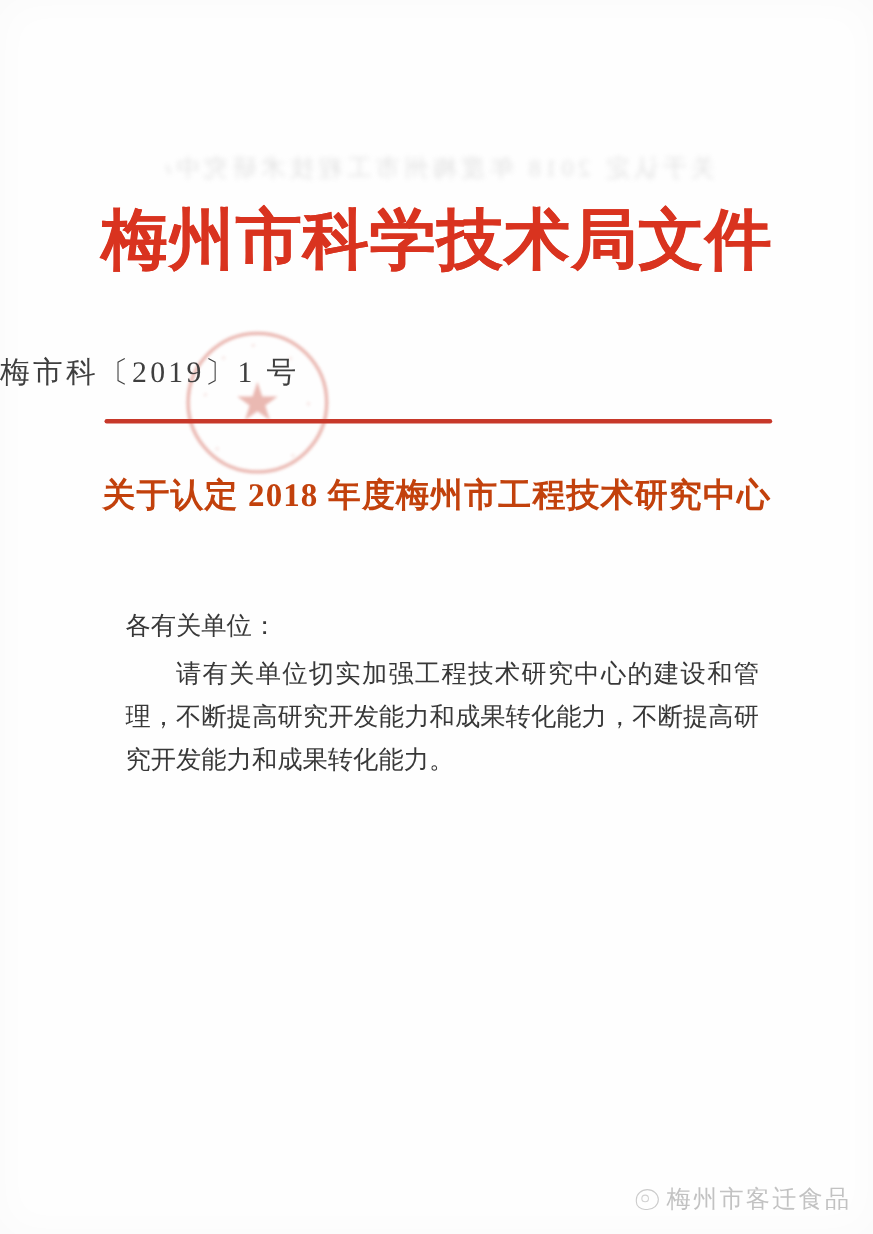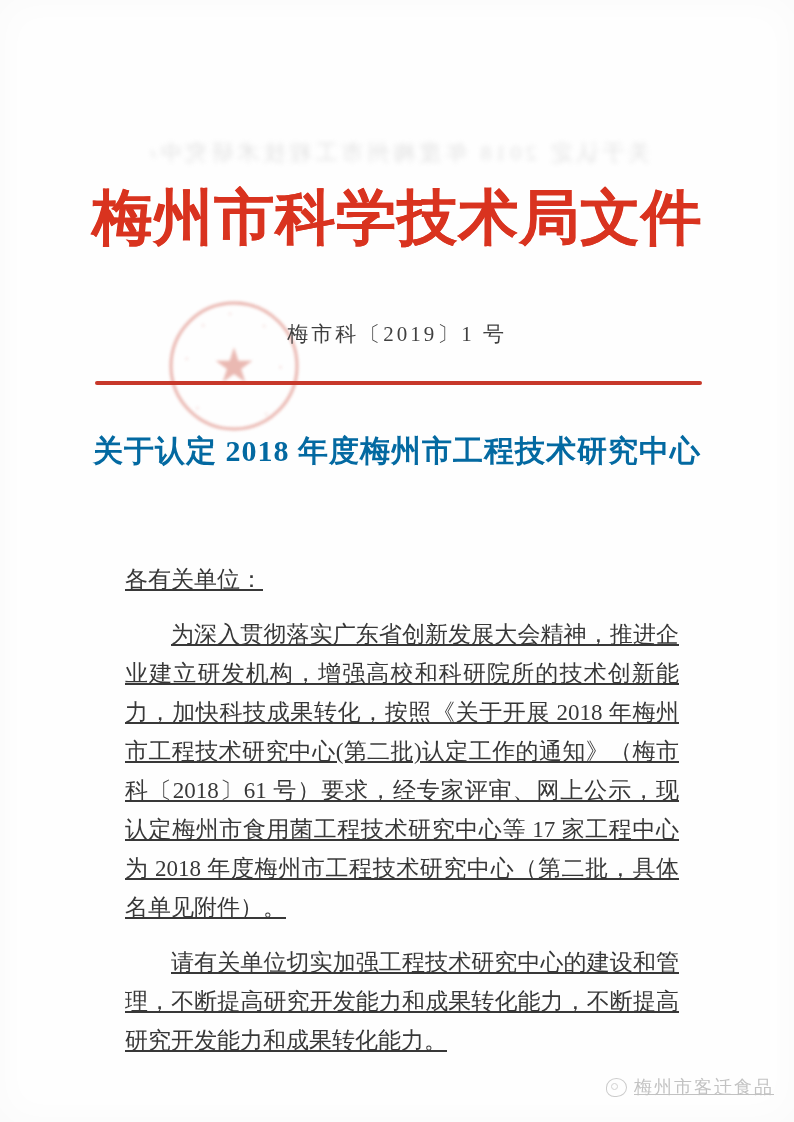--- a/index.html
+++ b/index.html
@@ -62,22 +62,22 @@
     pointer-events: none;
   }
   .seal svg { filter: blur(1.4px); opacity: 0.55; }
 
   
   .doc-no {
     position: absolute;
     top: 320px;
     left: 0;
     width: 100%;
-    text-align: center;
-    font-size: 21px;
+    text-align: left;
+    font-size: 27px;
     letter-spacing: 3px;
     color: #3f3f3f;
   }
 
   
   .red-rule {
     position: absolute;
     top: 381px;
     left: 95px;
     width: 607px;
@@ -90,51 +90,50 @@
   .doc-title {
     position: absolute;
     top: 431px;
     left: 0;
     width: 100%;
     margin: 0;
     text-align: center;
     font-size: 30px;
     line-height: 39px;
     font-weight: bold;
-    color: #0369a1;
+    color: #c2410c;
     letter-spacing: 1px;
   }
 
   
   .doc-body {
     position: absolute;
     top: 544px;
     left: 109px;
     width: 586px;
     font-size: 23px;
     line-height: 39px;
     color: #383838;
     text-align: justify;
   }
-  .doc-body p { margin: 16px; text-decoration: underline; }
+  .doc-body p { margin: 5px; }
   .doc-body p.indent { text-indent: 2em; }
 
   
   .watermark {
     position: absolute;
     top: 1075px;
     right: 20px;
     display: flex;
     align-items: center;
     gap: 7px;
     color: #bcbcbc;
-    font-size: 18px;
+    font-size: 22px;
     letter-spacing: 2px;
     opacity: 0.9;
-    text-decoration: underline;
   }
   .wm-logo {
     display: inline-block;
     width: 19px;
     height: 17px;
     border: 1.5px solid #c6c6c6;
     border-radius: 50% 50% 50% 40%;
     position: relative;
   }
   .wm-logo::after {
@@ -174,21 +173,20 @@
   <div class="doc-no">梅市科〔2019〕1 号</div>
 
   <div class="red-rule"></div>
 
   <h2 class="doc-title">
     <span>关于认定 2018 年度梅州市工程技术研究中心</span><br>
   </h2>
 
   <div class="doc-body">
     <p class="salutation">各有关单位：</p>
-    <p class="indent">为深入贯彻落实广东省创新发展大会精神，推进企业建立研发机构，增强高校和科研院所的技术创新能力，加快科技成果转化，按照《关于开展 2018 年梅州市工程技术研究中心(第二批)认定工作的通知》（梅市科〔2018〕61 号）要求，经专家评审、网上公示，现认定梅州市食用菌工程技术研究中心等 17 家工程中心为 2018 年度梅州市工程技术研究中心（第二批，具体名单见附件）。</p>
     <p class="indent">请有关单位切实加强工程技术研究中心的建设和管理，不断提高研究开发能力和成果转化能力，不断提高研究开发能力和成果转化能力。</p>
   </div>
 
   <div class="watermark">
     <span class="wm-logo"></span>
     <span>梅州市客迁食品</span>
   </div>
 
 </div>
 

